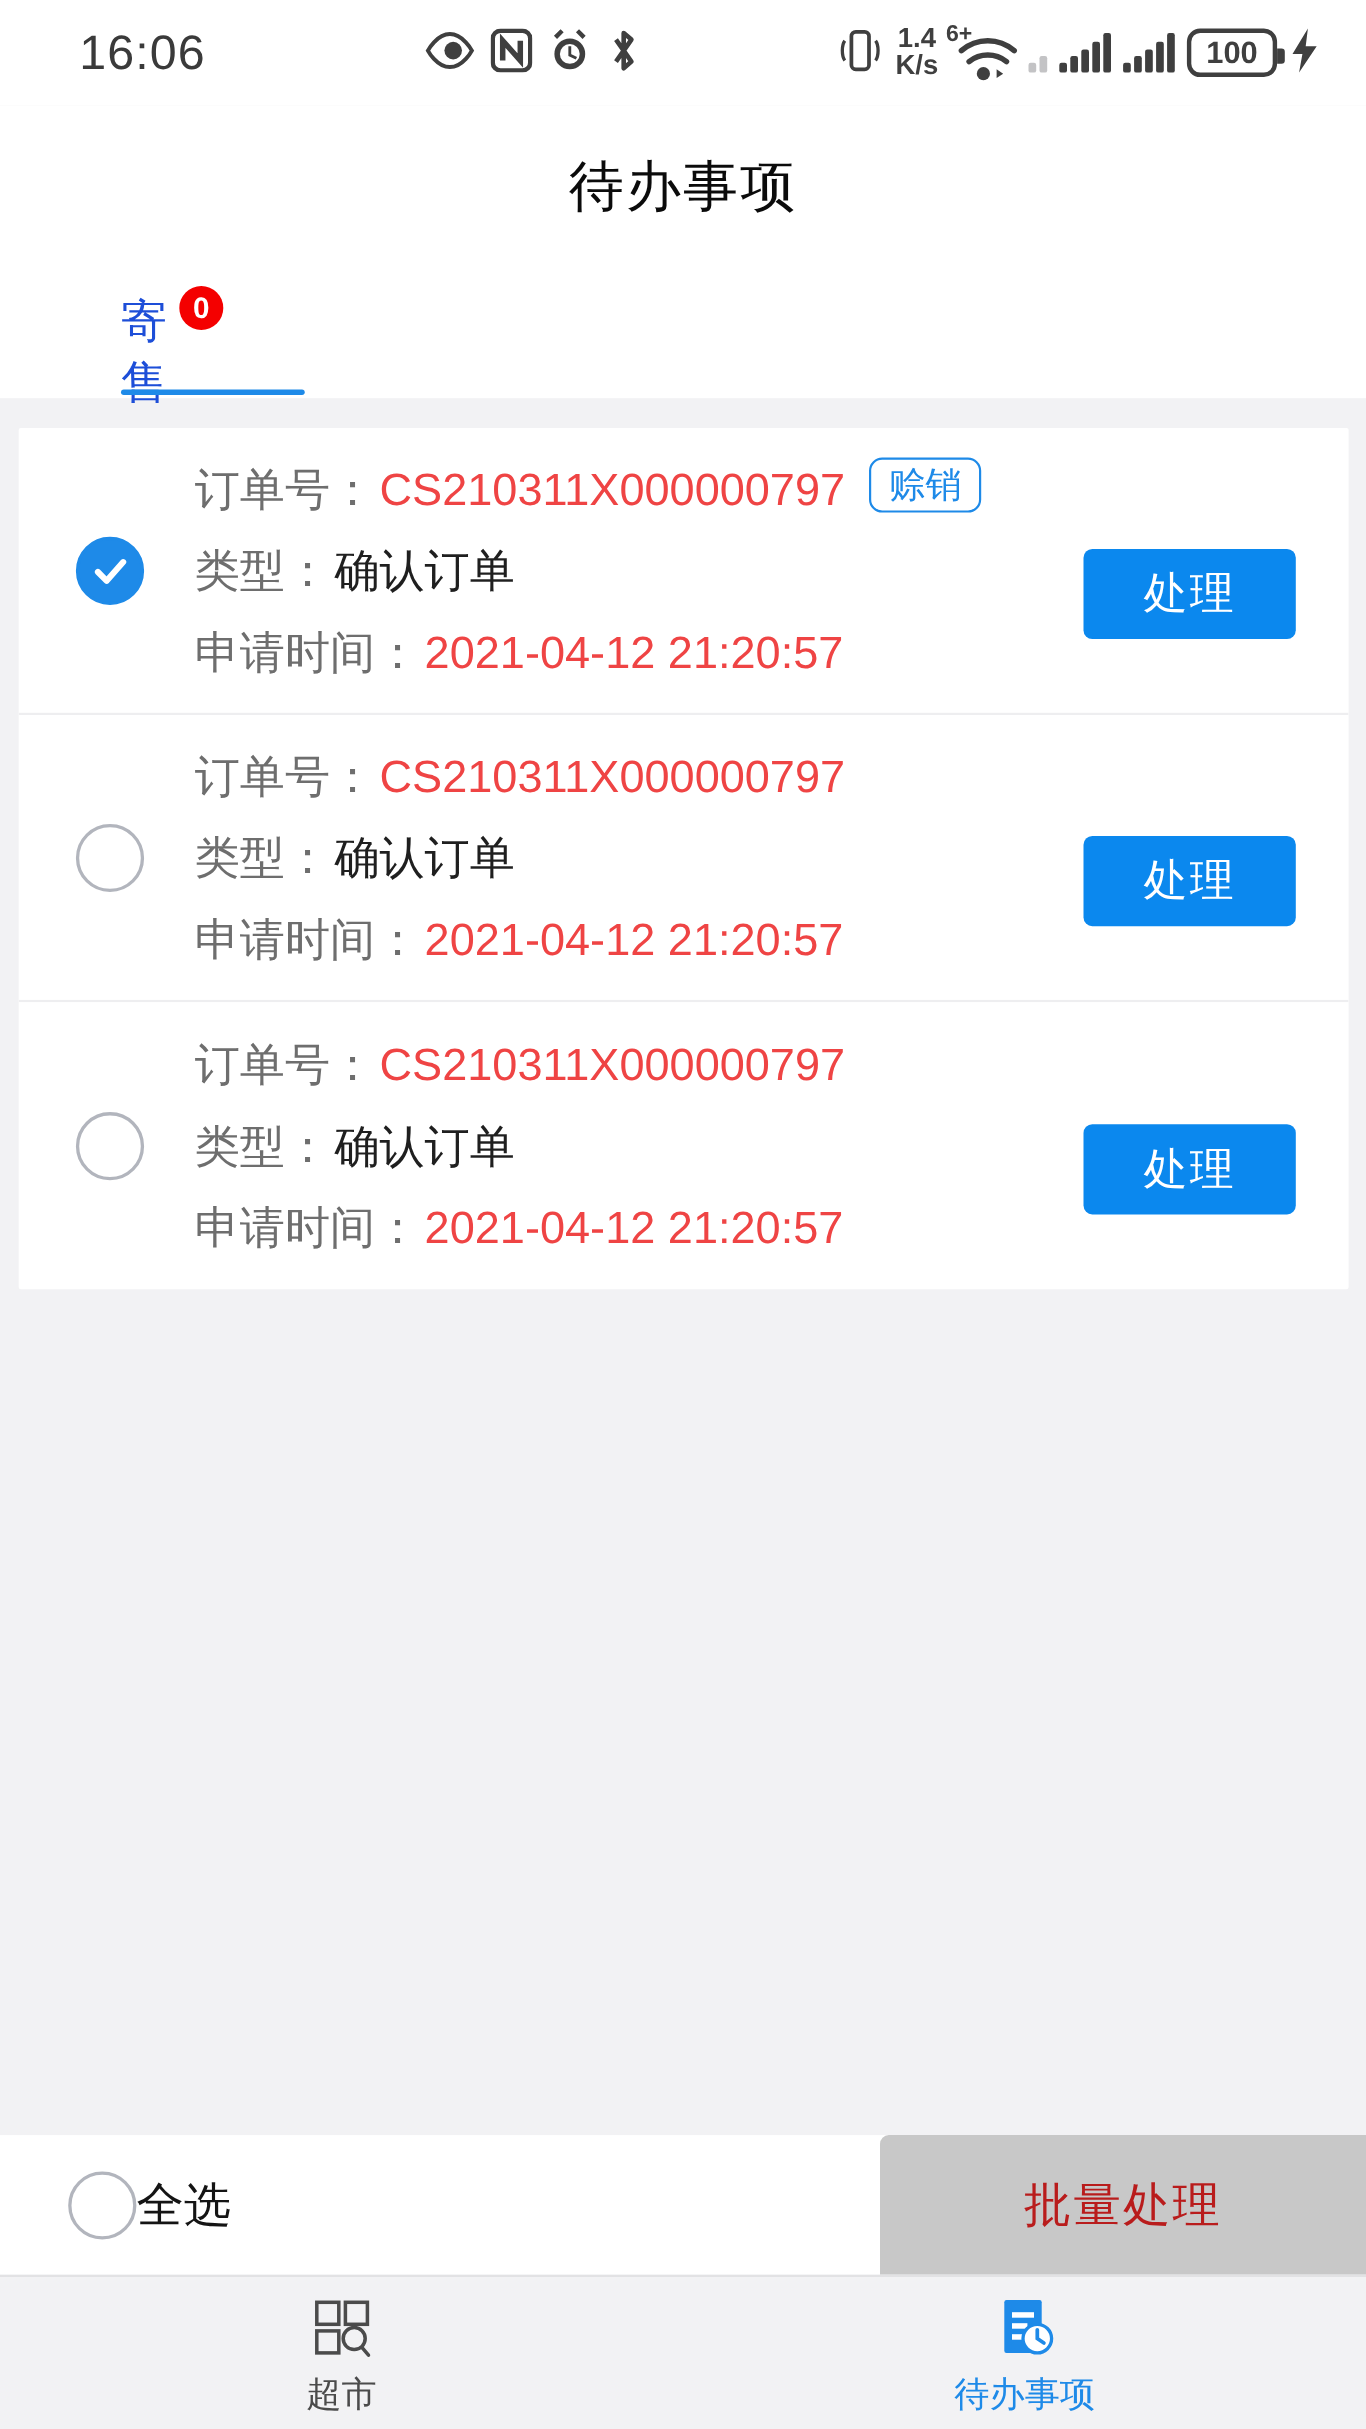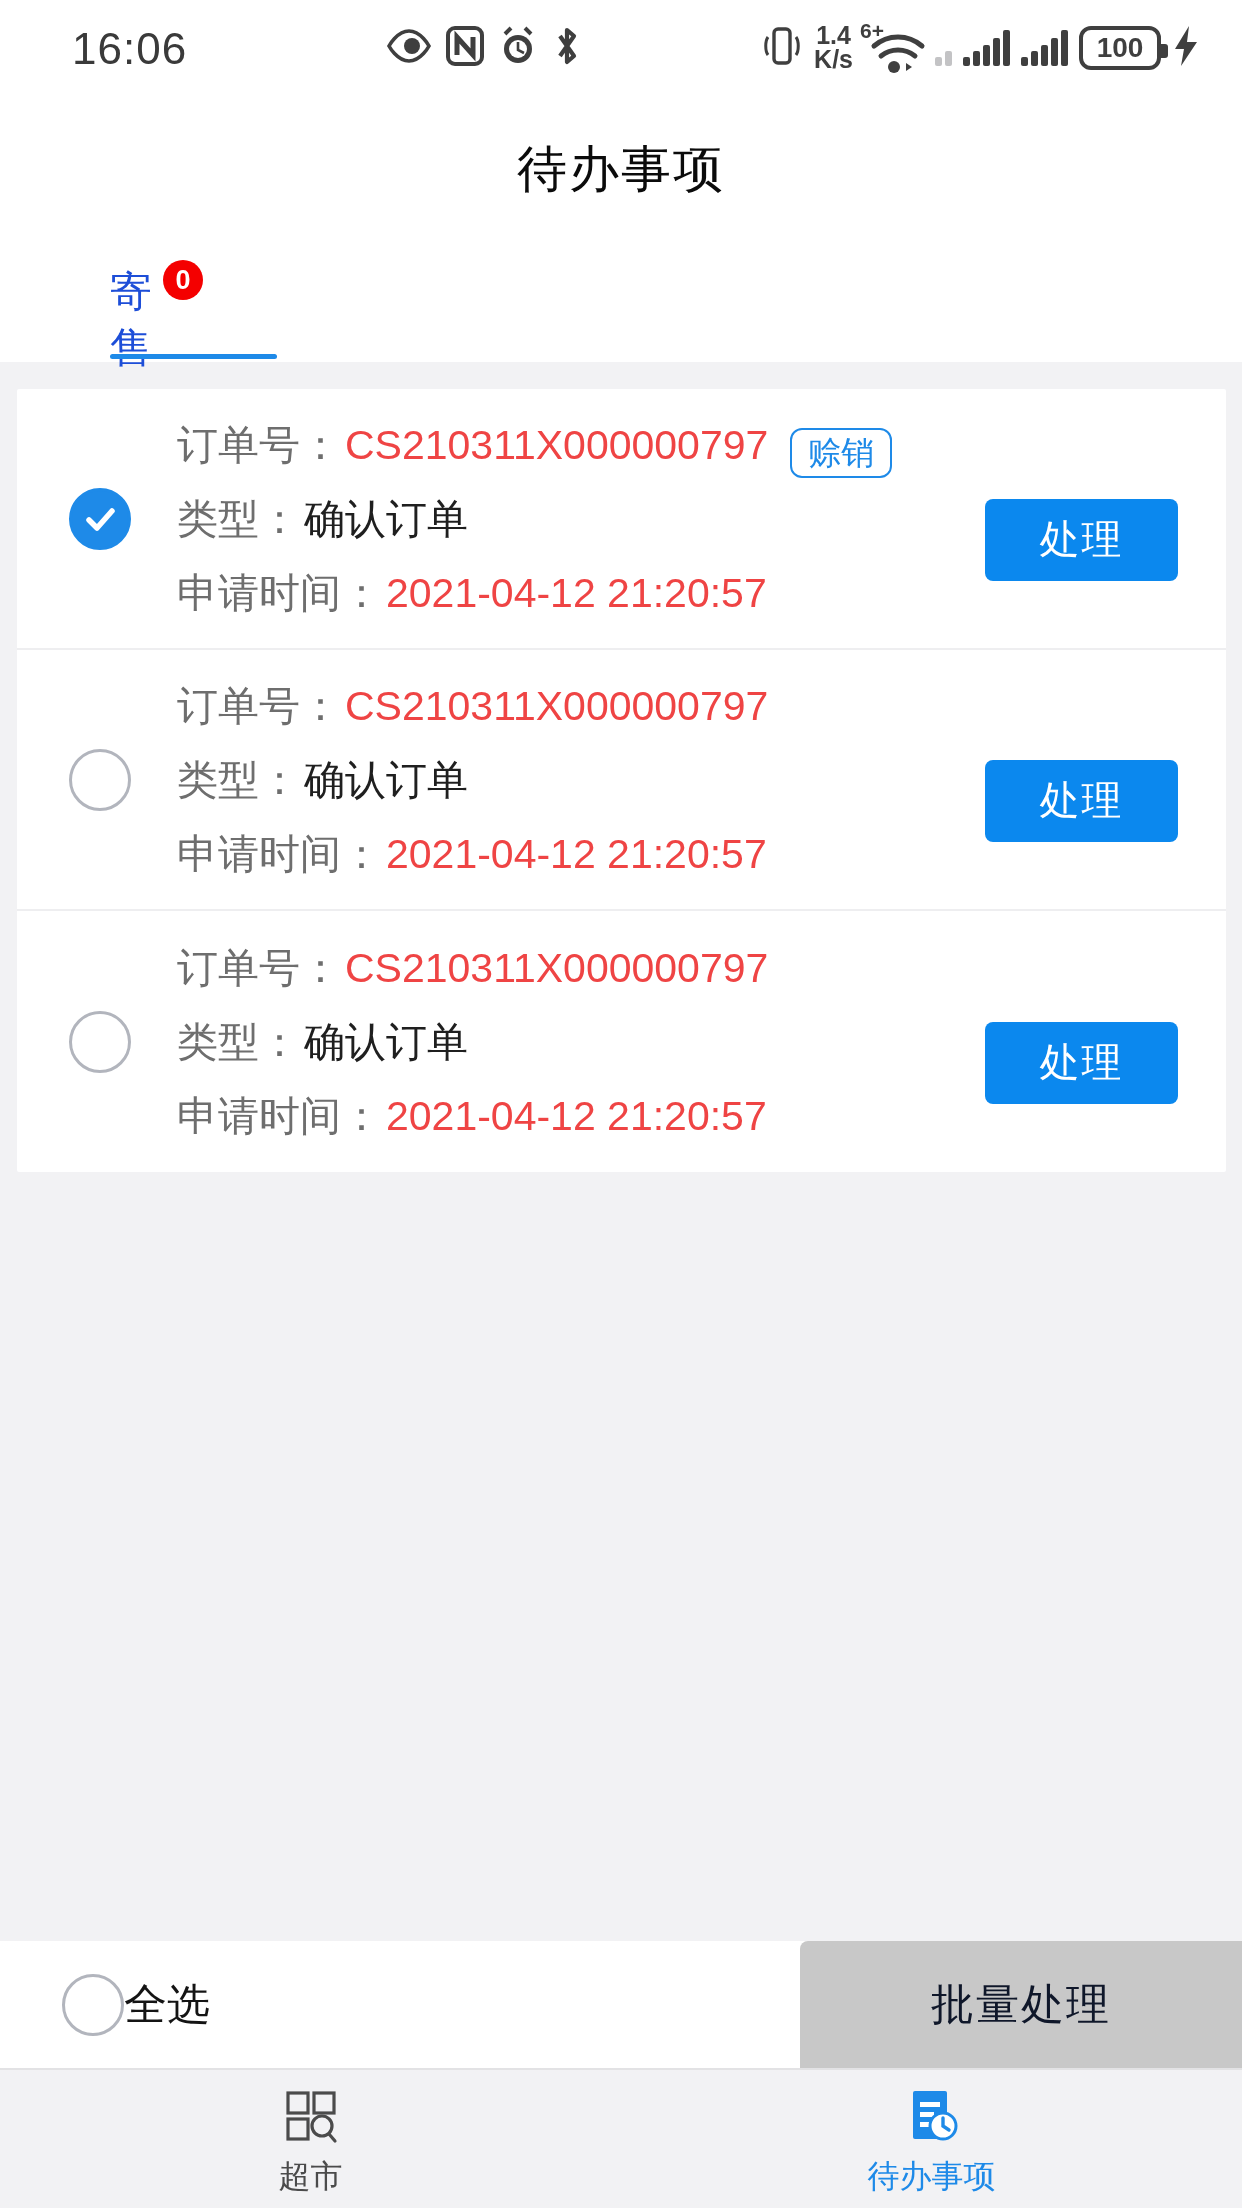--- a/index.html
+++ b/index.html
@@ -119,21 +119,21 @@
     width: 62px; height: 62px; margin-right: 46px;
     border-radius: 50%;
     display: flex; align-items: center; justify-content: center;
   }
   .row-check.off { border: 3px solid #b2b5bd; background: #fff; }
   .row-check.on  { background: #1e8ae8; border: 3px solid #1e8ae8; }
   .row-check.on svg { display: block; }
 
   .row-body { flex: 1 1 auto; min-width: 0; }
   .row-line {
-    display: flex; align-items: flex-end;
+    display: flex; align-items: center;
     font-size: 41px; line-height: 74px; white-space: nowrap;
   }
   .f-label { color: #6e6e6e; }
   .f-value { color: #ef4444; margin-left: 4px; }
   .f-value.strong { color: #1f1f1f; }
   .tag-credit {
     display: inline-flex; align-items: center; justify-content: center;
     margin-left: 22px;
     height: 50px; padding: 0 16px;
     border: 2px solid #1e8ae8; border-radius: 12px;
@@ -163,21 +163,21 @@
     margin-left: 62px;
   }
   #select-all .cb {
     width: 62px; height: 62px; border-radius: 50%;
     border: 3px solid #b2b5bd; background: #fff;
   }
   #select-all .sa-label { font-size: 43px; color: #141414; }
   #batch-btn {
     position: absolute; right: 0; top: 0;
     width: 442px; height: 127px;
-    background: #c8c8c8; color: #0f172a;
+    background: #c8c8c8; color: #b91c1c;
     border: none; border-radius: 8px 0 0 0;
     font-size: 43px; letter-spacing: 2px;
     font-family: Liberation Mono, monospace;
   }
 
   
   #tabbar {
     position: absolute; left: 0; top: 2068px;
     width: 1242px; height: 140px;
     background: #f2f2f4;

